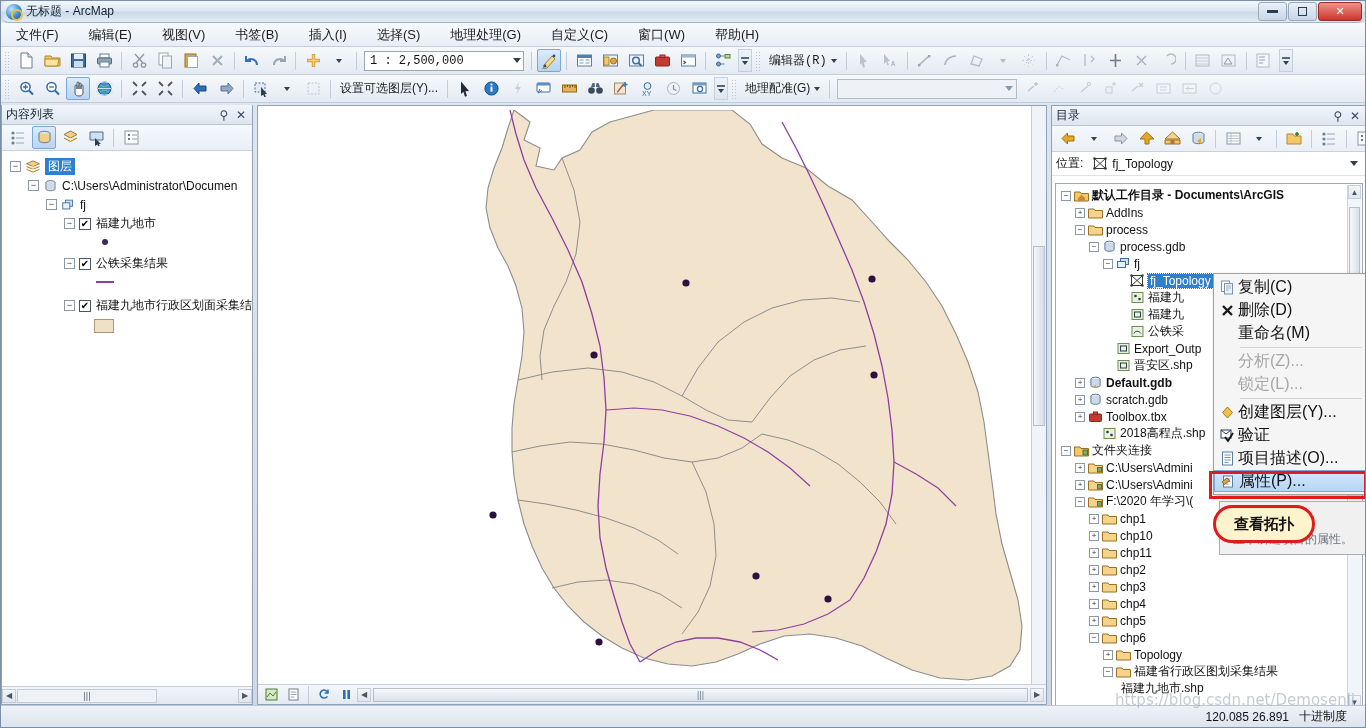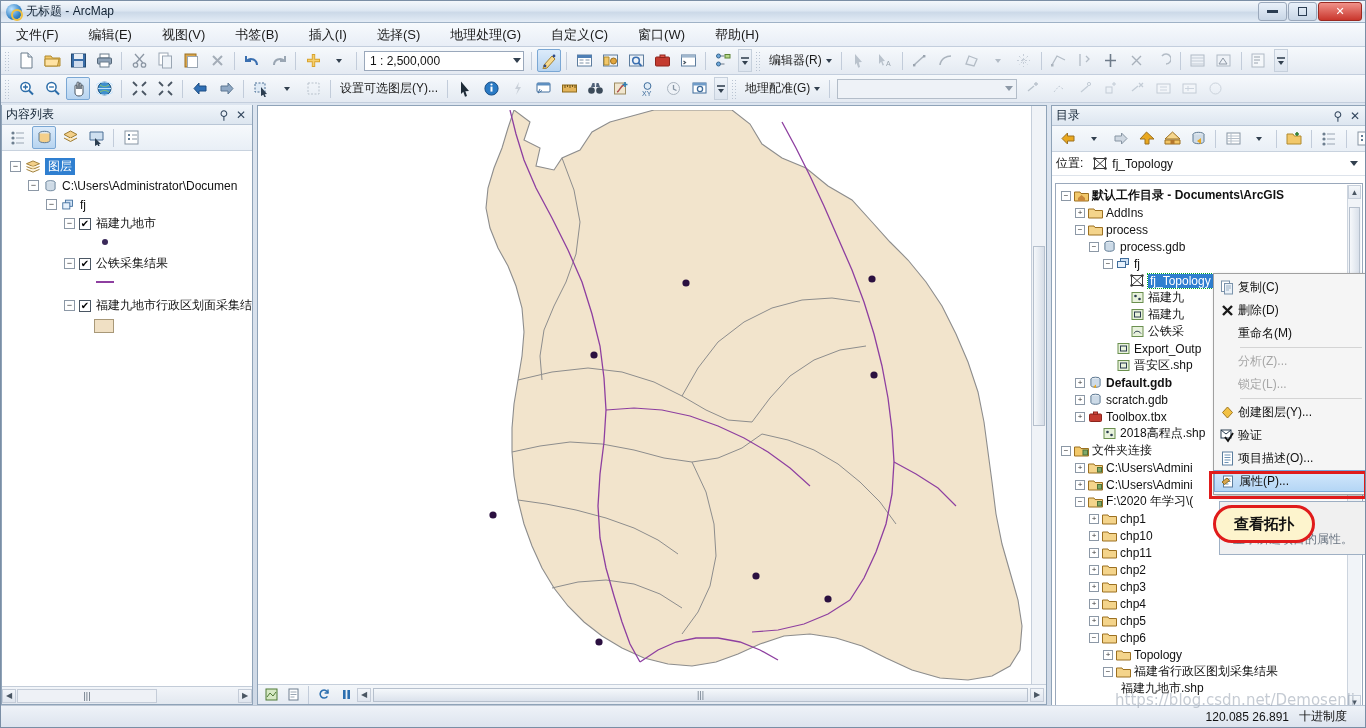--- a/index.html
+++ b/index.html
@@ -17,21 +17,21 @@
     background: linear-gradient(180deg,#dfe7f1 0%, #cfd9e6 100%);
     border: 1px solid #7a8ea5;
     overflow: hidden;
   }
 
   
   .titlebar {
     position: absolute; left: 0; top: 0; width: 100%; height: 22px;
     background: linear-gradient(180deg,#f3f7fb 0%, #dde7f2 45%, #ccd9e8 55%, #e3ecf6 100%);
     border-bottom: 1px solid #9fb2c6;
-    display: flex; align-items: center;
+    display: flex; align-items: center; border-radius: 8px;
   }
   .title-icon {
     width: 16px; height: 16px; margin: 0 4px 0 5px;
     border-radius: 50%;
     background: radial-gradient(circle at 35% 32%, #bfe4ff 0%, #3a87c9 58%, #15507f 100%);
     position: relative; flex: none;
   }
   .title-icon::after {
     content: ""; position: absolute; right: -1px; bottom: -1px;
     width: 8px; height: 8px; border-radius: 50%;
@@ -66,21 +66,21 @@
     white-space: nowrap;
   }
 
   
   .toolbar-row {
     position: absolute; left: 0; width: 100%; height: 28px;
     background: linear-gradient(180deg,#f6f9fc,#e4eaf2);
     border-bottom: 1px solid #c3cedd;
     display: flex; align-items: center;
   }
-  .tb1 { top: 46px; }
+  .tb1 { top: 46px; font-family: Liberation Mono, monospace; }
   .tb2 { top: 74px; }
   .grip {
     width: 6px; height: 20px; margin: 0 3px;
     background-image: radial-gradient(#b9c4d2 40%, transparent 41%);
     background-size: 3px 3px; flex: none;
   }
   .tbtn {
     width: 24px; height: 23px; margin: 0 1px;
     display: flex; align-items: center; justify-content: center;
     border: 1px solid transparent; border-radius: 2px; flex: none;
@@ -249,21 +249,21 @@
 
   
   .ctxmenu {
     position: absolute; left: 1212px; top: 272px; width: 154px;
     background: #f5f5f5; border: 1px solid #a0a0a0;
     box-shadow: 2px 2px 4px rgba(0,0,0,.28);
     padding: 2px 0; z-index: 40;
   }
   .ctx-item {
     display: flex; align-items: center; height: 23px; padding-left: 2px;
-    font-size: 12px; color: #111; text-align: right;
+    font-size: 16px; color: #111; text-align: right;
   }
   .ctx-ico {
     width: 22px; height: 20px; flex: none;
     display: flex; align-items: center; justify-content: center;
   }
   .ctx-item.dis { color: #a6a6a6; }
   .ctx-item.hl {
     background: linear-gradient(180deg,#d4e8fb,#b4d6f5); border: 1px solid #7aa8d8;
     height: 22px;
   }

